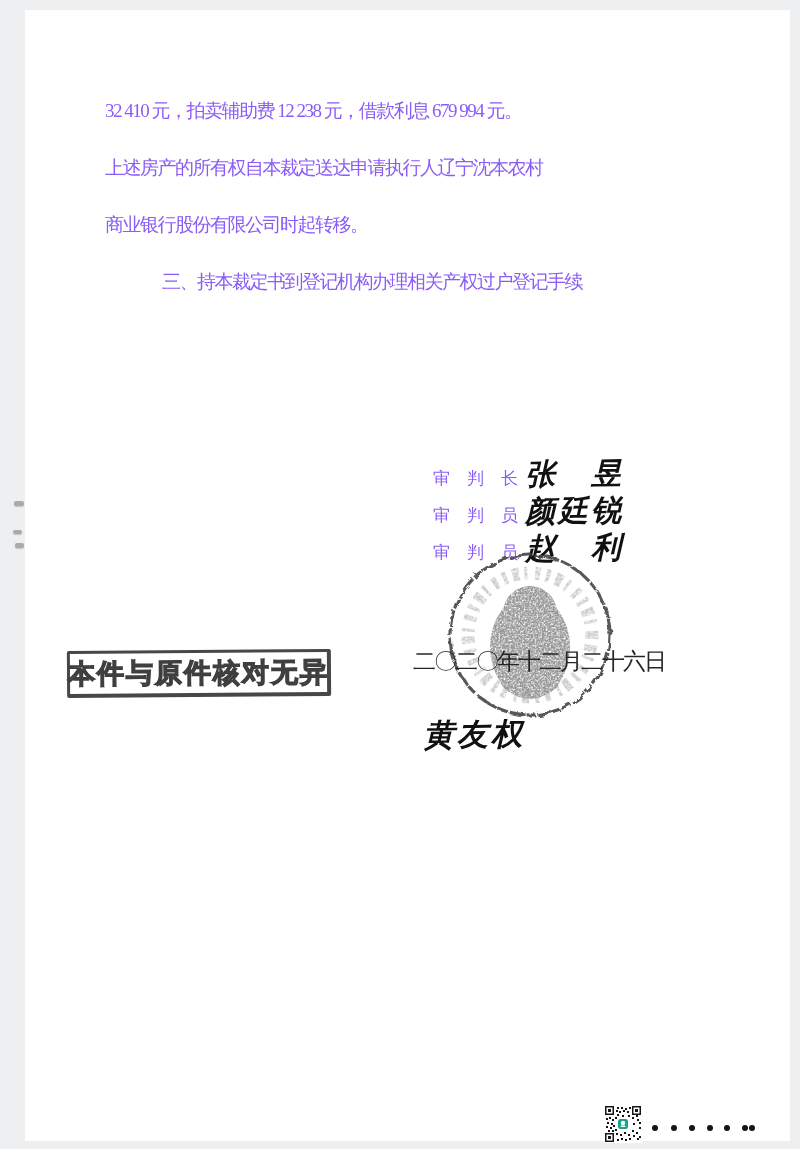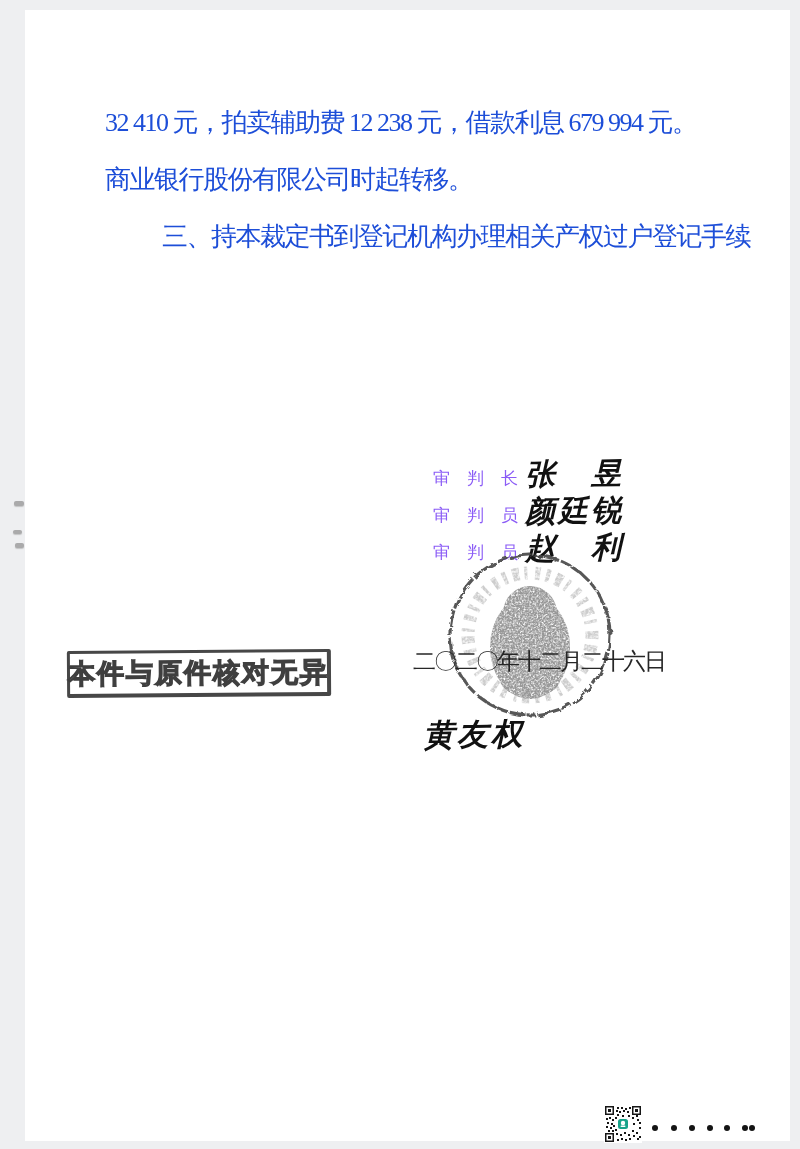--- a/index.html
+++ b/index.html
@@ -12,23 +12,23 @@
     position: relative; width: 800px; height: 1149px;
     background: #eeeff1;
   }
   .paper {
     position: absolute; left: 25px; top: 10px;
     width: 765px; height: 1131px;
     background: #ffffff;
   }
   
   .body-text {
-    position: absolute; left: 80px; top: 84px; width: 600px;
-    font-size: 26px; line-height: 57px; letter-spacing: -1.5px;
-    color: #1d4ed8; white-space: nowrap;
+    position: absolute; left: 80px; top: 72px; width: 600px;
+    font-size: 19px; line-height: 57px; letter-spacing: -1.5px;
+    color: #8b5cf6; white-space: nowrap;
   }
   .body-line { height: 57px; }
   .body-line.indent { text-indent: 57px; }
   
   .sig-row {
     position: absolute; left: 408px; white-space: nowrap;
     color: #1c1c1c; display: flex; align-items: baseline;
   }
   .sig-role {
     font-size: 17px; letter-spacing: 17px; color: #8b5cf6;
@@ -90,20 +90,21 @@
   }
 </style>
 </head>
 <body>
 
 <div class="stage">
   <div class="paper">
 
     <div class="body-text">
       <div class="body-line">32 410 元，拍卖辅助费 12 238 元，借款利息 679 994 元。</div>
+      <div class="body-line">上述房产的所有权自本裁定送达申请执行人辽宁沈本农村</div>
       <div class="body-line">商业银行股份有限公司时起转移。</div>
       <div class="body-line indent">三、持本裁定书到登记机构办理相关产权过户登记手续</div>
     </div>
 
     <div class="sig-row row-judge1">
       <span class="sig-role">审判长</span>
       <span class="sig-name">张　昱</span>
     </div>
     <div class="sig-row row-judge2">
       <span class="sig-role">审判员</span>

